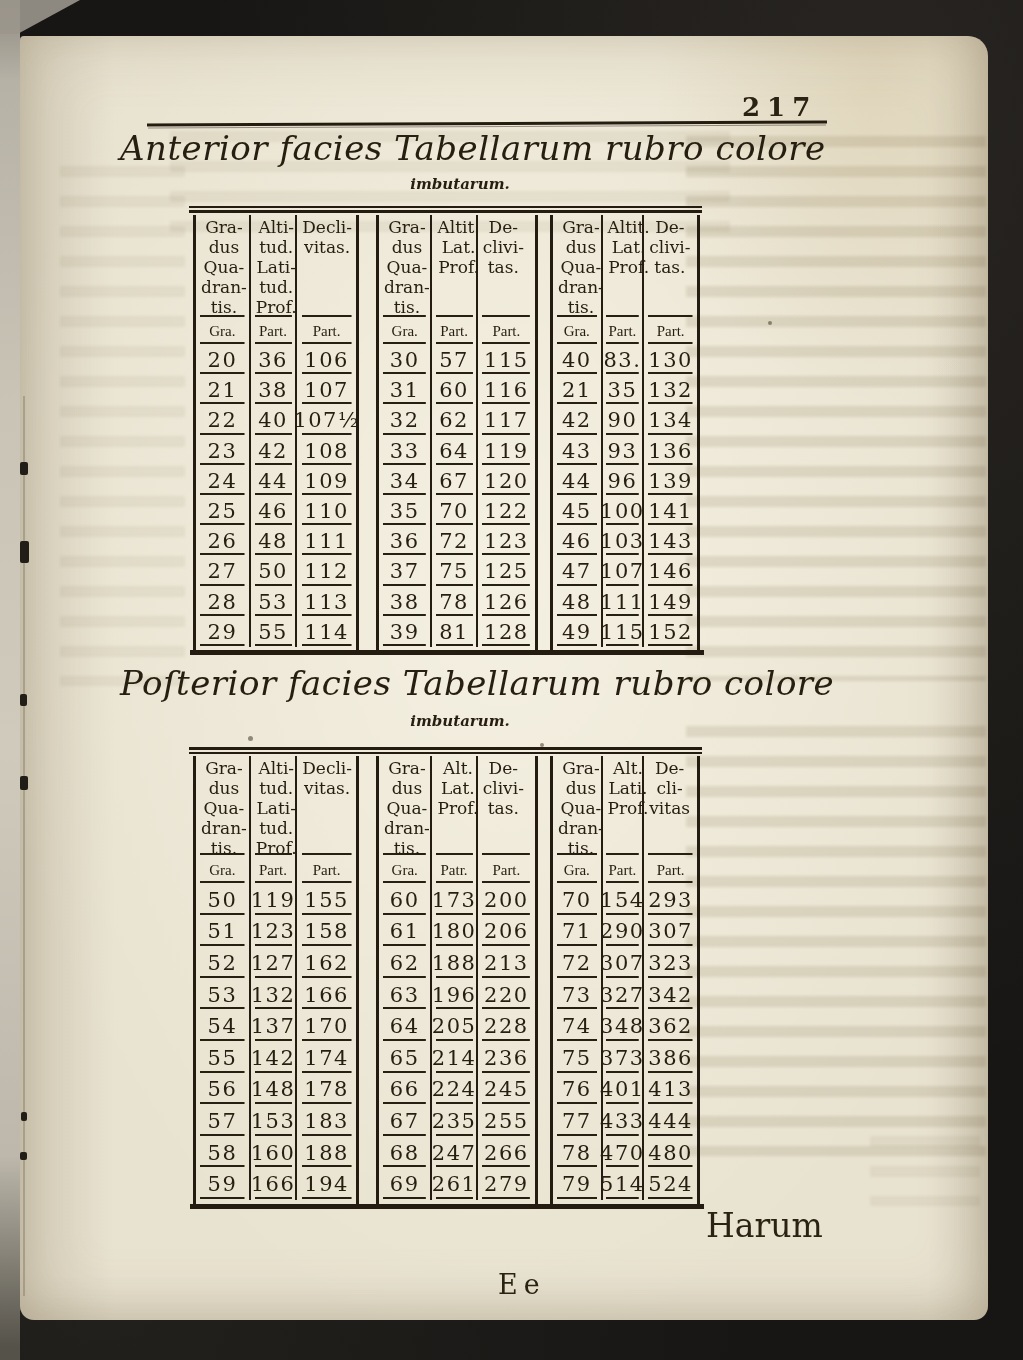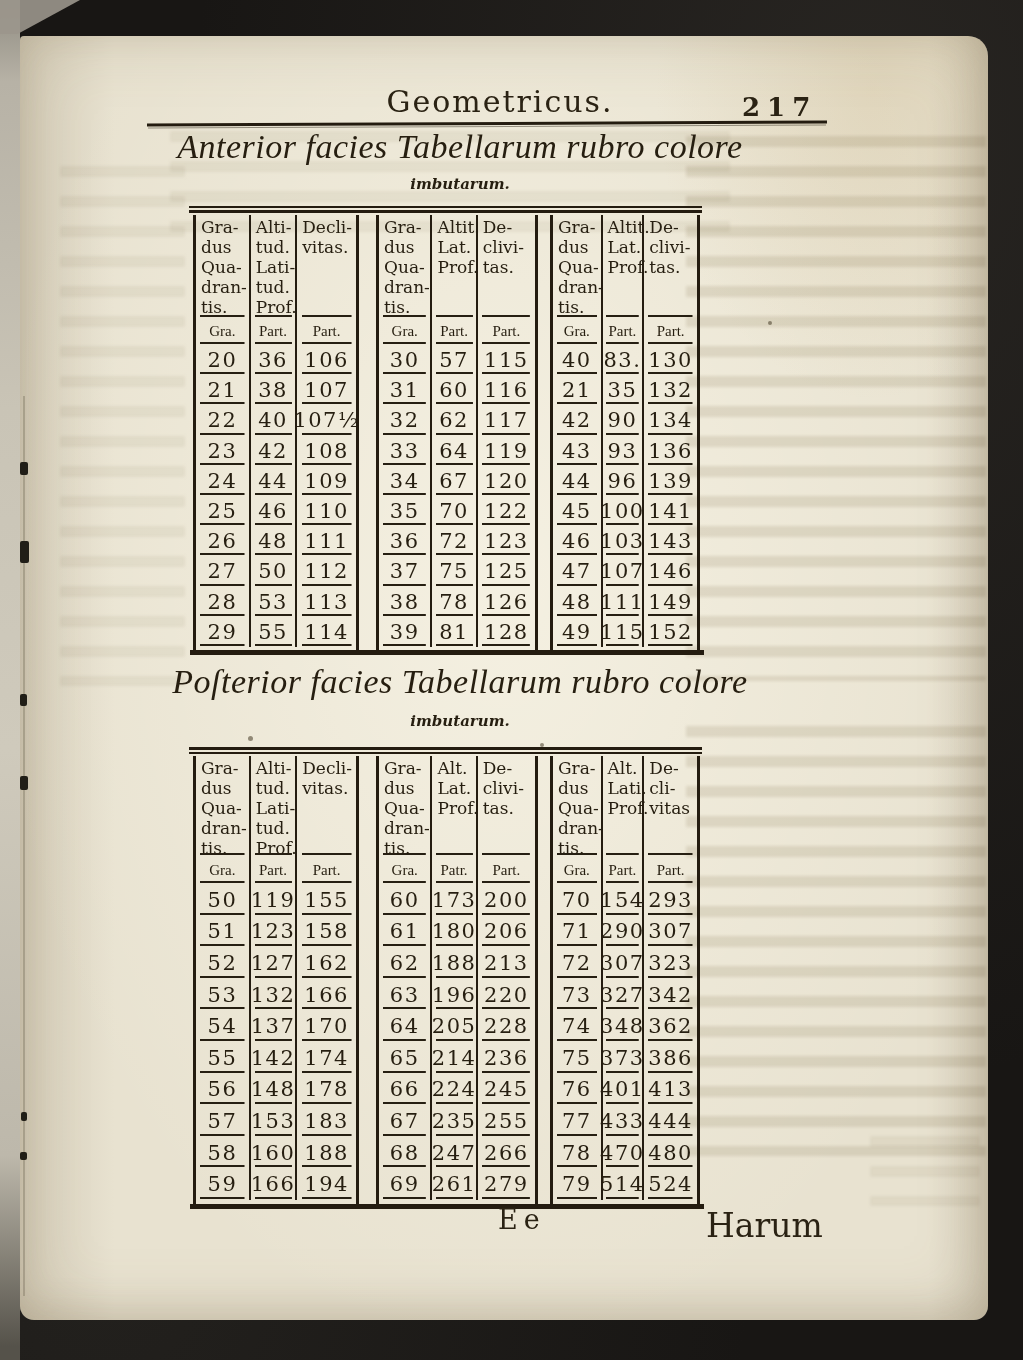--- a/index.html
+++ b/index.html
@@ -53,34 +53,33 @@
   }
   .head-rule{
     position:absolute;left:127px;top:86px;width:680px;height:3px;background:#241c10;
     transform:rotate(-0.25deg);
     box-shadow:0 3px 0 -1px rgba(36,28,16,.45);
   }
   .title{
     position:absolute;left:100px;width:680px;text-align:center;
     font-style:italic;font-size:34px;letter-spacing:.5px;color:#261e10;
     white-space:nowrap;
-    font-family:Liberation Serif, serif;
   }
   .t1{top:92px;}
   .t2{top:627px;}
   .subtitle{
     position:absolute;left:100px;width:680px;text-align:center;
     font-style:italic;font-weight:bold;font-size:15px;color:#261e10;
   }
   .s1{top:139px;}
   .s2{top:676px;}
 
   .table{
     position:absolute;left:173px;width:507px;display:flex;
-    padding-top:9px;box-sizing:border-box;
+    padding-top:9px;box-sizing:border-box;text-align:center;
   }
   .table::before{ 
     content:"";position:absolute;left:-4px;right:-2px;top:0;height:7px;
     background:linear-gradient(180deg,#241c10 0 2.5px,transparent 2.5px 4.5px,#241c10 4.5px 7px);
   }
   .table::after{ 
     content:"";position:absolute;left:-3px;right:-4px;bottom:-4px;height:5px;
     background:#241c10;
   }
   .table1{top:170px;height:445px;}
@@ -106,21 +105,21 @@
   }
   .table1 .head{height:103px;}
   .table2 .head{height:100px;}
   .cell.unit{font-size:15px;font-family:Liberation Serif, serif;}
   .table1 .unit{height:27px;}
   .table2 .unit{height:28px;}
   .cell.num{font-size:21px;letter-spacing:1.5px;}
   .table1 .num{height:30.2px;}
   .table2 .num{height:31.6px;}
 
-  .sig{position:absolute;left:478px;top:1168px;font-size:27px;letter-spacing:6px;color:#2a2213;}
+  .sig{position:absolute;left:478px;top:1233px;font-size:27px;letter-spacing:6px;color:#2a2213;}
   .catchword{position:absolute;left:686px;top:1170px;font-size:33px;color:#2a2213;}
 </style>
 </head>
 <body>
 
 <div class="left-edge"></div>
 <div class="corner-wedge"></div>
 
 <div class="page">
 
@@ -134,21 +133,20 @@
   <div class="blob" style="left:0;top:426px;width:8px;height:13px;"></div>
   <div class="blob" style="left:0;top:505px;width:9px;height:22px;"></div>
   <div class="blob" style="left:0;top:658px;width:7px;height:12px;"></div>
   <div class="blob" style="left:0;top:740px;width:8px;height:14px;"></div>
   <div class="blob" style="left:1px;top:1076px;width:6px;height:9px;"></div>
   <div class="blob" style="left:0;top:1116px;width:7px;height:8px;"></div>
   <div class="spot" style="left:228px;top:700px;width:5px;height:5px;"></div>
   <div class="spot" style="left:520px;top:707px;width:4px;height:4px;"></div>
   <div class="spot" style="left:748px;top:285px;width:4px;height:4px;"></div>
 
-  <div class="running-head">Geometricus.</div>
   <div class="page-number">217</div>
   <div class="head-rule"></div>
 
   <div class="title t1">Anterior facies Tabellarum rubro colore</div>
   <div class="subtitle s1">imbutarum.</div>
   <div class="table table1">
       <div class="group g0">
         <div class="cell head c0">Gra-
 dus
 Qua-

